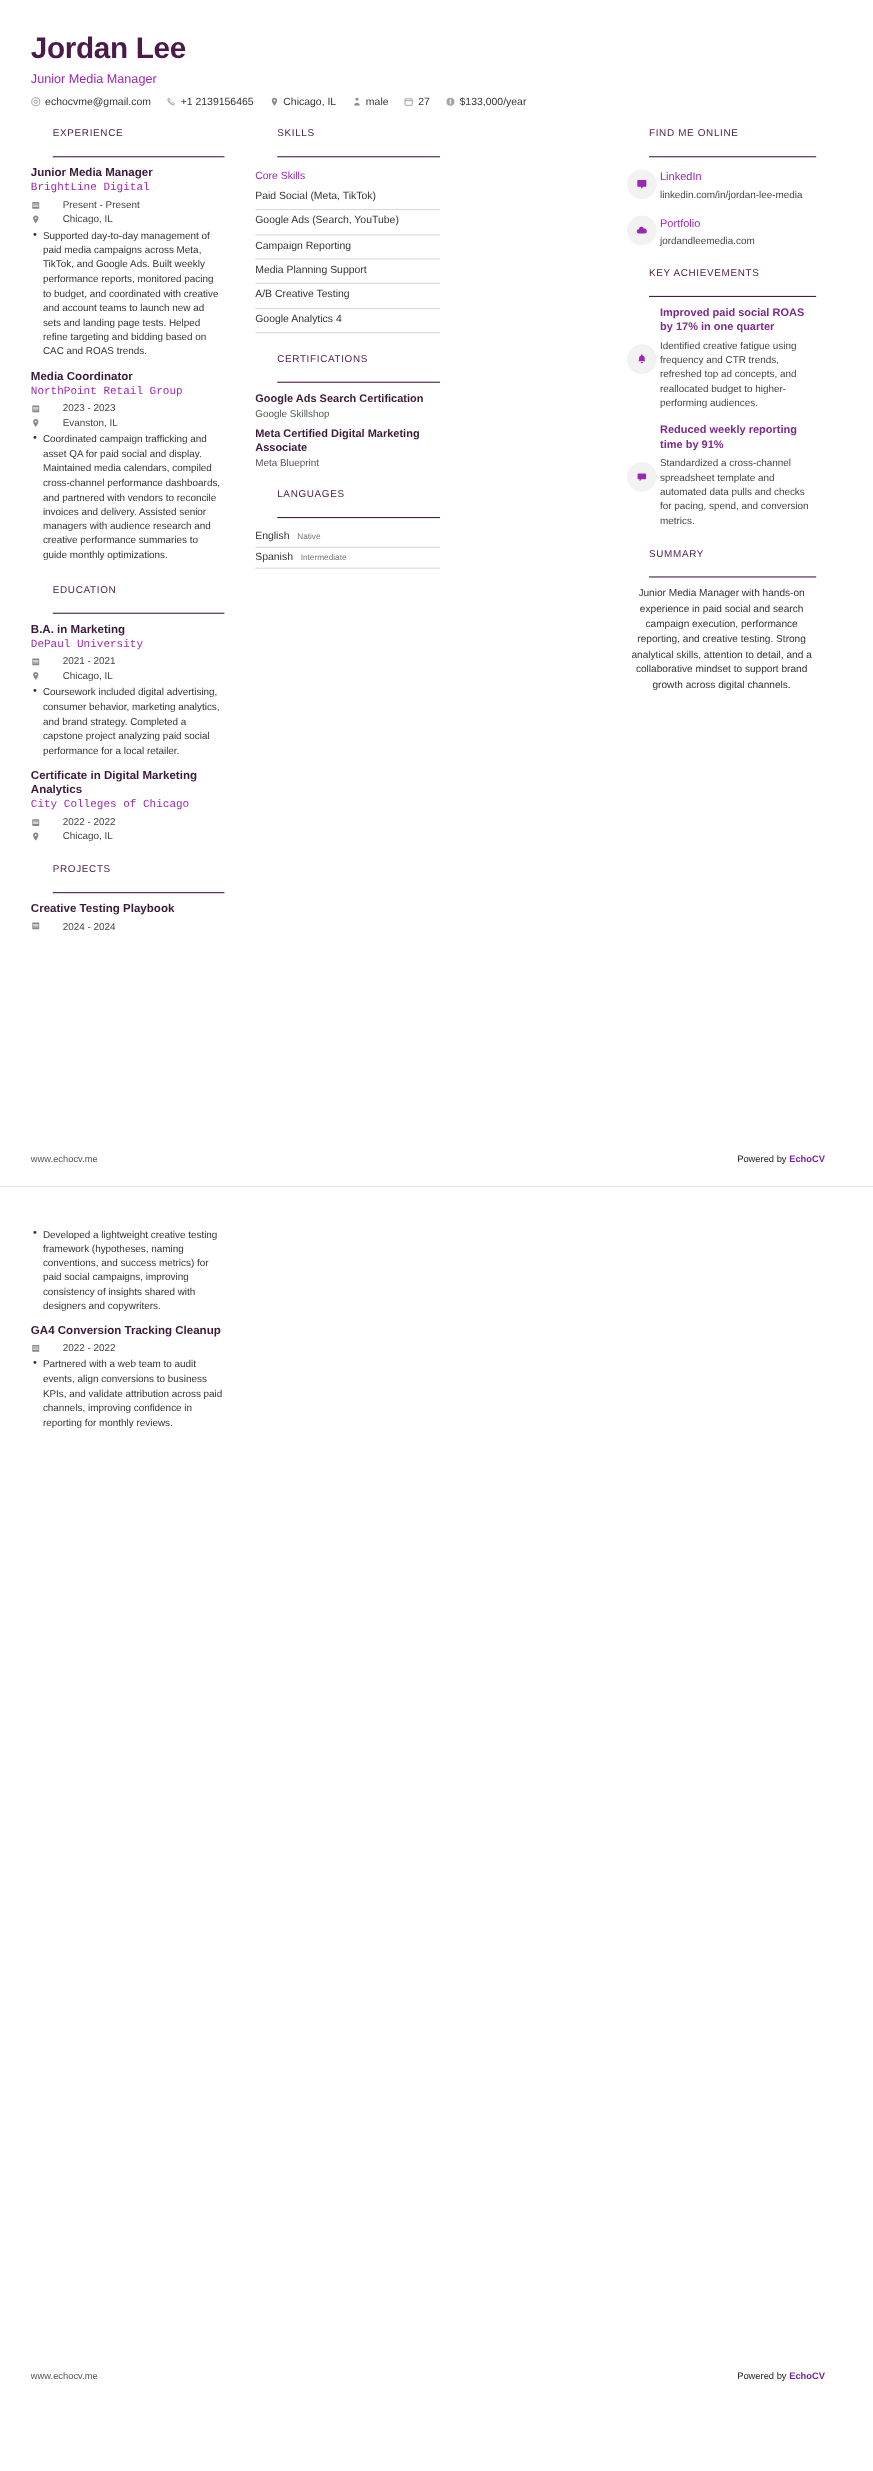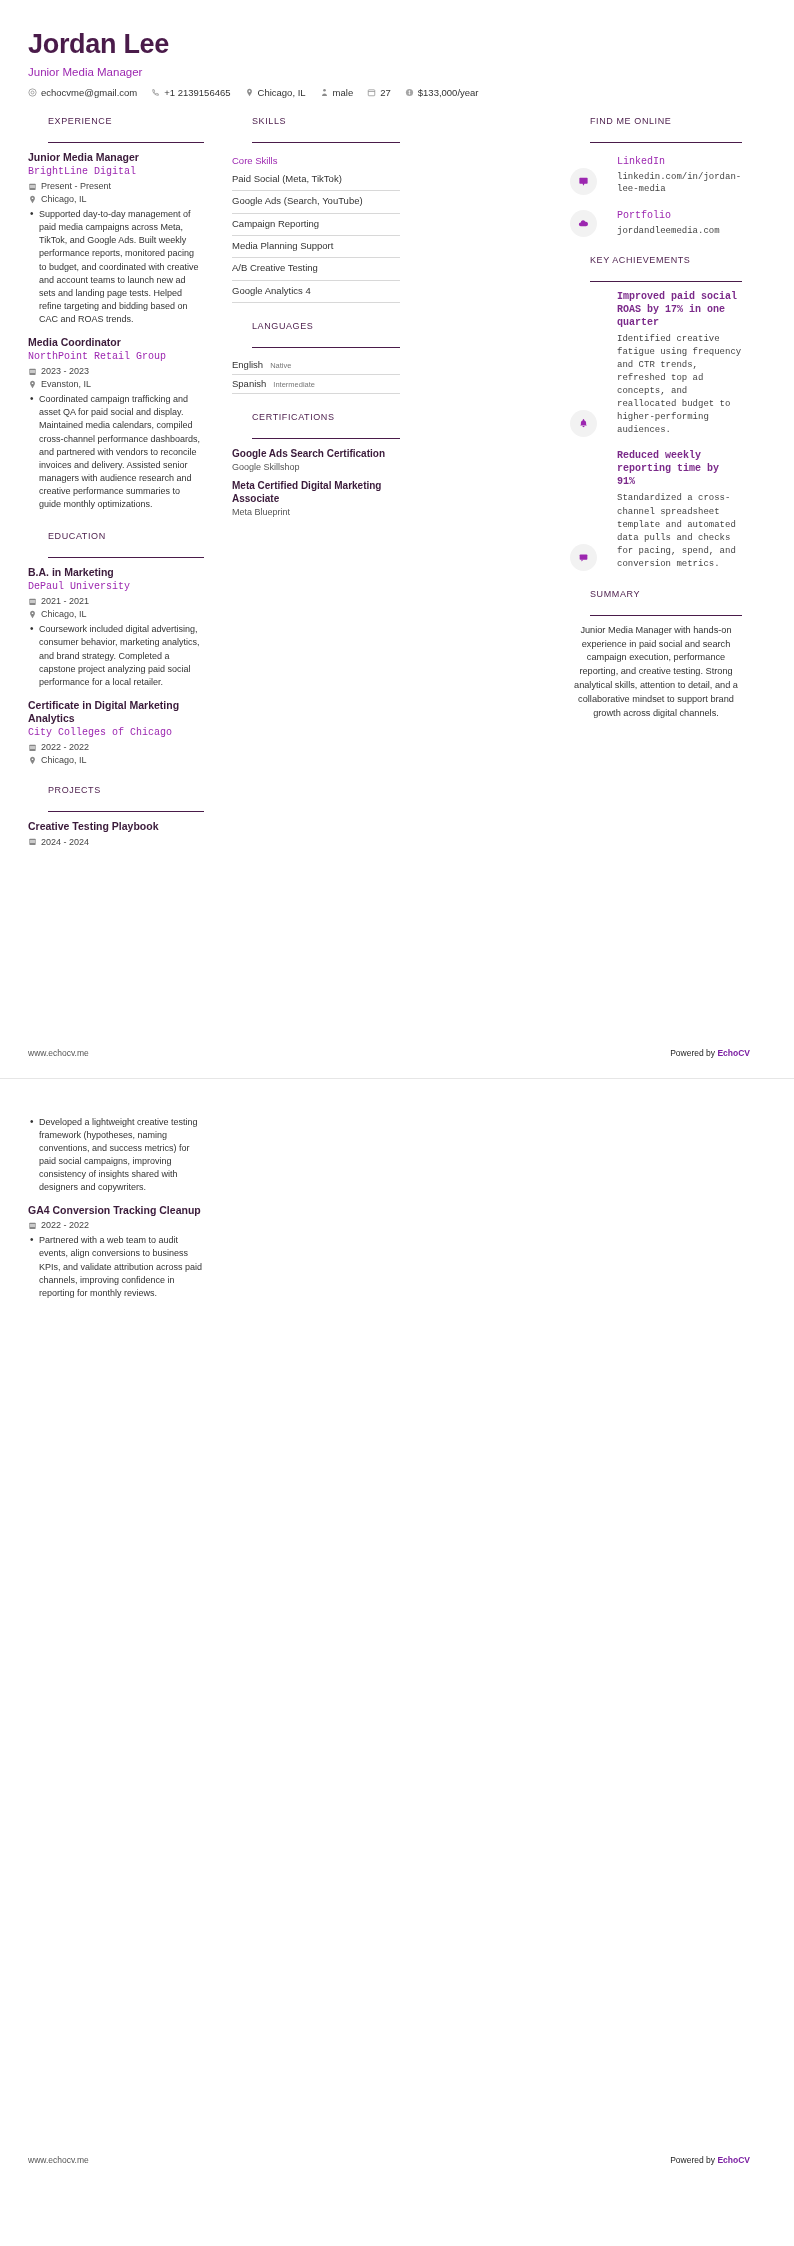--- a/index.html
+++ b/index.html
@@ -88,21 +88,21 @@
   .entry-org {
     font-size: 10px;
     color: #9c27b0;
     margin-top: 2px;
     line-height: 1.25;
     font-family: Liberation Mono, monospace;
   }
   .meta-line {
     display: flex;
     align-items: center;
-    gap: 4px;
+    gap: 20px;
     font-size: 9px;
     color: #444;
     margin-top: 3px;
   }
   .meta-line .c-ico { opacity: .7; }
   .bullets {
     margin-top: 4px;
     padding-left: 11px;
     list-style: none;
   }
@@ -154,24 +154,23 @@
     gap: 7px;
     padding: 3px 0 4px 0;
     border-bottom: 1px solid #d8d8d8;
   }
   .lang-name { font-size: 9.5px; color: #333; }
   .lang-lvl  { font-size: 7.5px; color: #777; }
 
   
   .online-item {
     display: flex;
-    gap: 20px;
+    gap: 3px;
     margin-bottom: 10px;
-    align-items: flex-end;
-    font-family: Liberation Mono, monospace;
+    align-items: center;
   }
   .circle-ico {
     width: 27px; height: 27px;
     border-radius: 50%;
     background: #f2f2f2;
     display: flex;
     align-items: center;
     justify-content: center;
     flex: 0 0 27px;
     margin-top: 1px;
@@ -446,40 +445,40 @@
             <li>Paid Social (Meta, TikTok)</li>
             <li>Google Ads (Search, YouTube)</li>
             <li>Campaign Reporting</li>
             <li>Media Planning Support</li>
             <li>A/B Creative Testing</li>
             <li>Google Analytics 4</li>
           </ul>
         </div>
 
         <div class="sec" style="margin-top:18px;">
+          <div class="sec-title">CERTIFICATIONS</div>
+          <div class="cert-item">
+            <div class="cert-name">Google Ads Search Certification</div>
+            <div class="cert-org">Google Skillshop</div>
+          </div>
+          <div class="cert-item">
+            <div class="cert-name">Meta Certified Digital Marketing Associate</div>
+            <div class="cert-org">Meta Blueprint</div>
+          </div>
+        </div>
+
+        <div class="sec" style="margin-top:18px;">
           <div class="sec-title">LANGUAGES</div>
           <div class="lang-row">
             <span class="lang-name">English</span>
             <span class="lang-lvl">Native</span>
           </div>
           <div class="lang-row">
             <span class="lang-name">Spanish</span>
             <span class="lang-lvl">Intermediate</span>
-          </div>
-        </div>
-
-        <div class="sec" style="margin-top:18px;">
-          <div class="sec-title">CERTIFICATIONS</div>
-          <div class="cert-item">
-            <div class="cert-name">Google Ads Search Certification</div>
-            <div class="cert-org">Google Skillshop</div>
-          </div>
-          <div class="cert-item">
-            <div class="cert-name">Meta Certified Digital Marketing Associate</div>
-            <div class="cert-org">Meta Blueprint</div>
           </div>
         </div>
 
       </div>
 
       <div class="col-right">
 
         <div class="sec">
           <div class="sec-title">FIND ME ONLINE</div>
 

